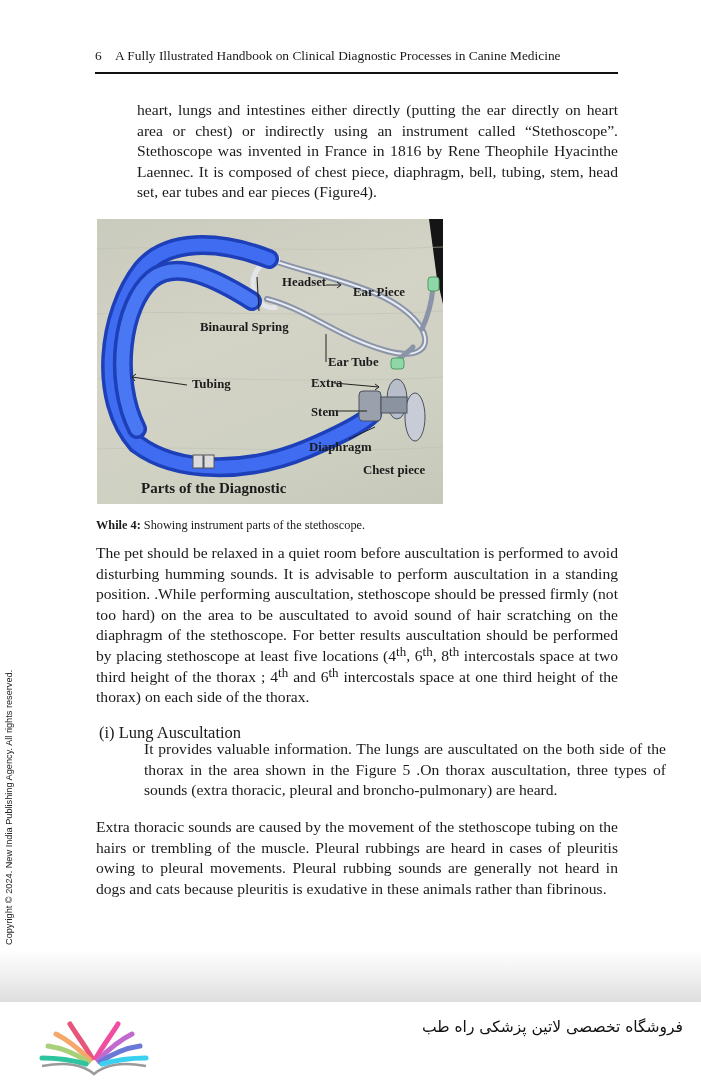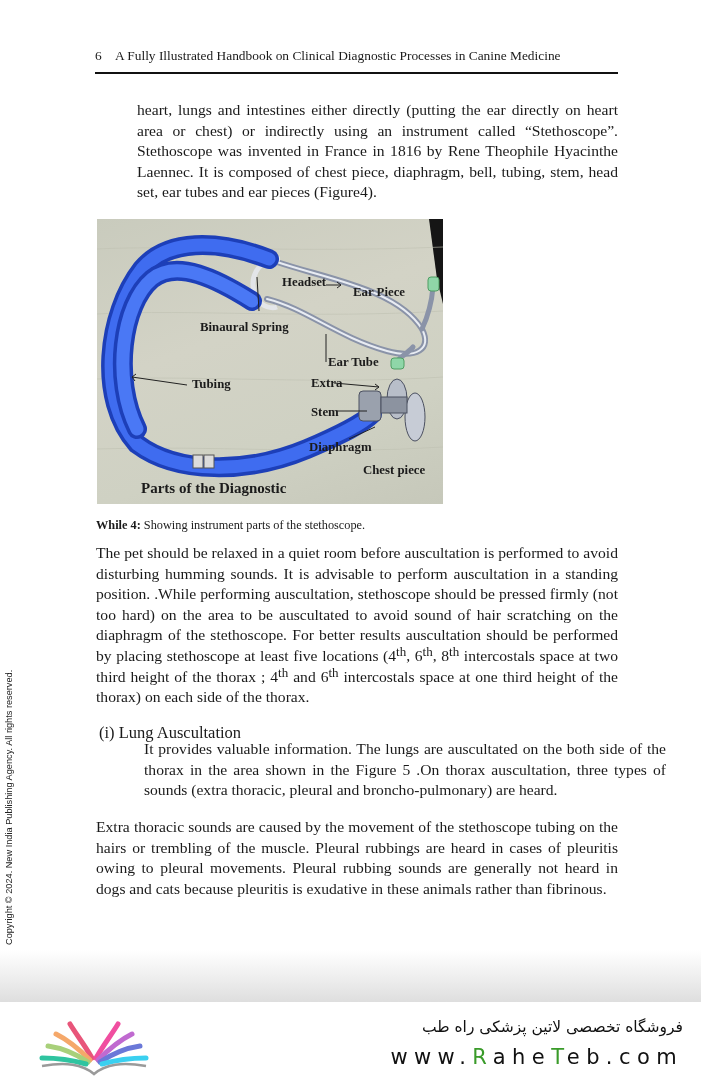--- a/index.html
+++ b/index.html
@@ -161,14 +161,13 @@
       <path d="M50,46 C38,38 24,32 10,30" stroke="#a8d07a"></path>
       <path d="M48,48 C34,44 18,42 4,42" stroke="#2fc4a0"></path>
       <path d="M58,42 C66,28 74,18 80,8" stroke="#f04ea0"></path>
       <path d="M60,44 C70,34 82,24 94,18" stroke="#c06ad0"></path>
       <path d="M62,46 C74,38 88,32 102,30" stroke="#6a78d8"></path>
       <path d="M64,48 C78,44 94,42 108,42" stroke="#3ad0f0"></path>
     </g>
     <path d="M4,50 C28,46 44,48 56,58 C68,48 84,46 108,50" fill="none" stroke="#9a9a9a" stroke-width="2.5"></path>
   </svg>
   <div class="store-name">فروشگاه تخصصی لاتین پزشکی  راه طب</div>
-  <div class="store-url"><span>www.</span><span class="accent">R</span><span>ahe</span><span class="accent">T</span><span>eb.com</span></div>
 </div>
 
 </body></html>

